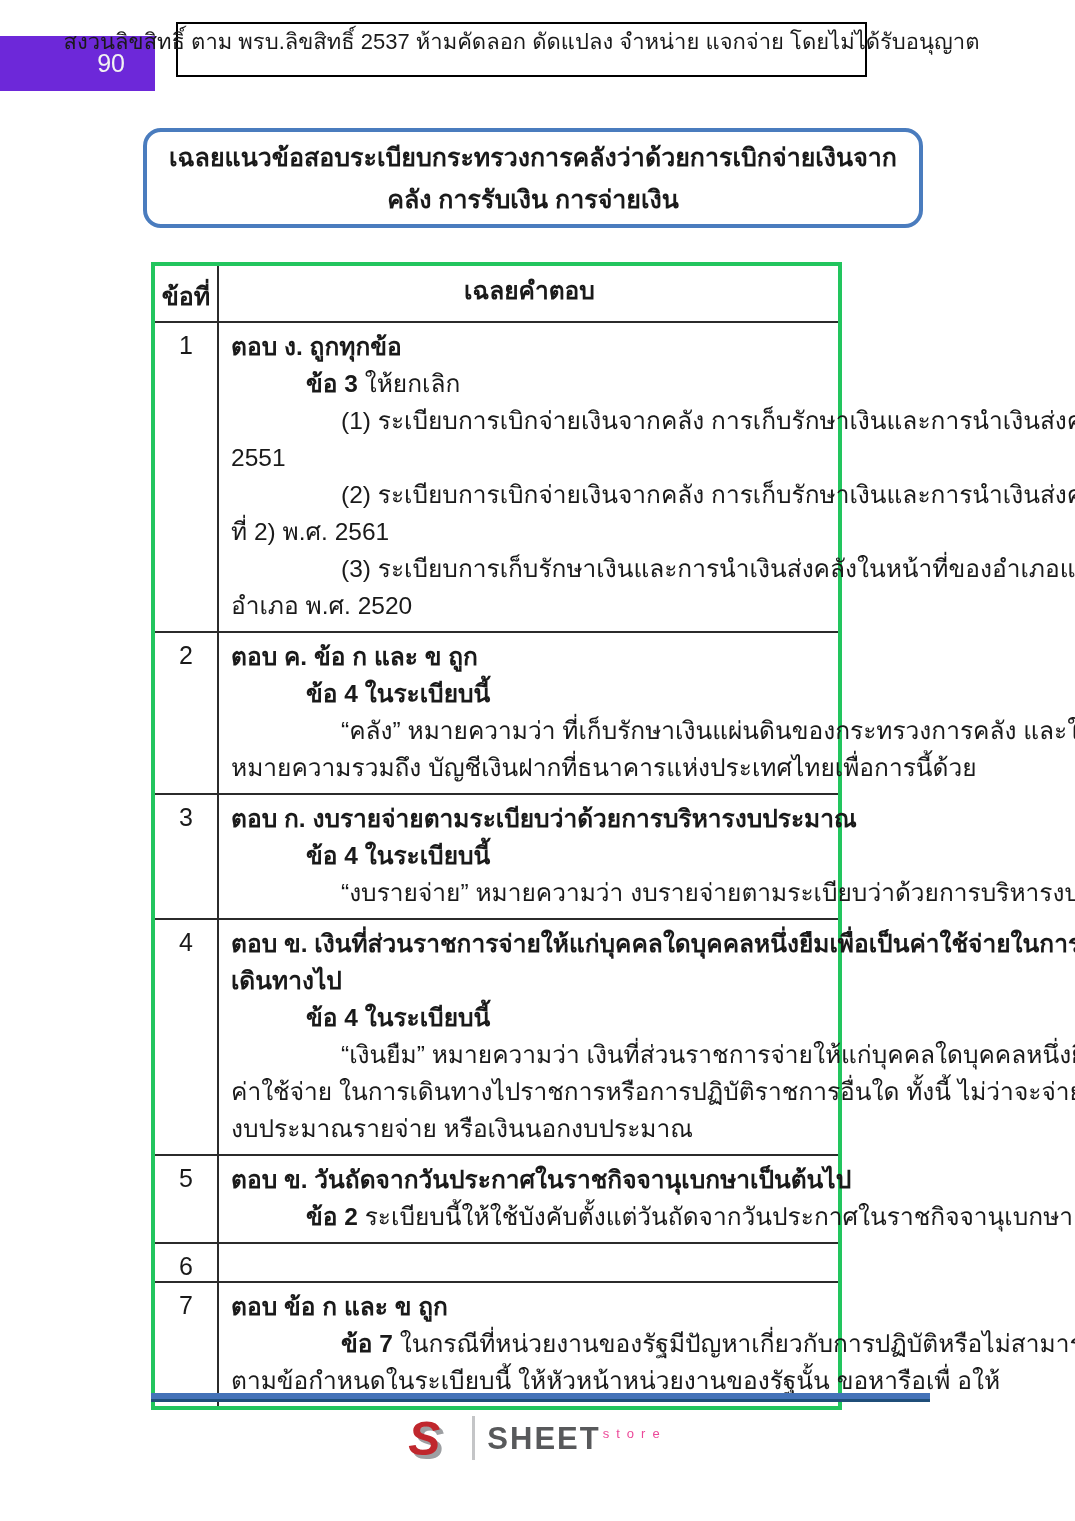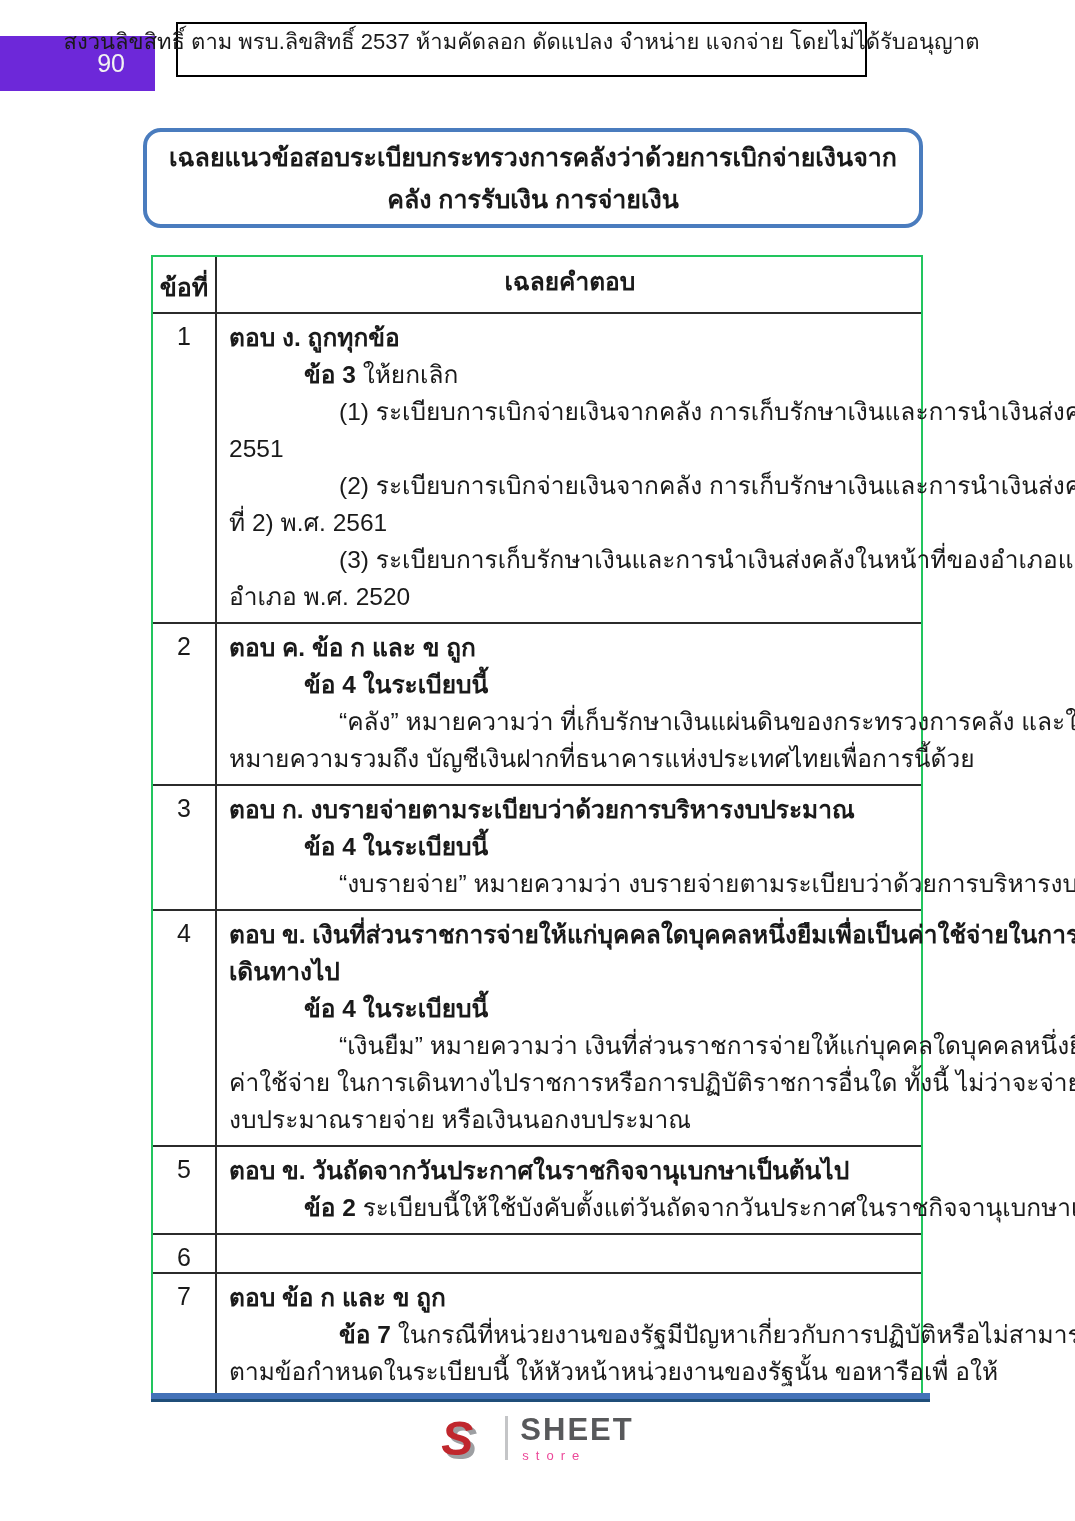--- a/index.html
+++ b/index.html
@@ -15,22 +15,22 @@
                    border:2px solid #000; display:flex; justify-content:center;
                    font-size:22px; white-space:nowrap; }
 
   
   .title-box { position:absolute; left:143px; top:128px; width:780px; height:100px;
                border:4px solid #4a7cbe; border-radius:18px;
                display:flex; flex-direction:column; justify-content:center;
                text-align:center; font-weight:700; font-size:25px; line-height:42px;align-items:center; }
 
   
-  .answers-table { position:absolute; left:151px; top:255px; width:772px;
-                   border:2px solid #22c55e; }
+  .answers-table { position:absolute; left:151px; top:262px; width:691px;
+                   border:4px solid #22c55e; }
   .t-row { display:flex; border-top:2px solid #2b2b2b; }
   .t-row:first-child { border-top:none; }
   .num-cell { width:64px; flex:0 0 64px; border-right:2px solid #2b2b2b;
               text-align:center; padding-top:8px; font-size:25px; }
   .ans-cell { flex:1; padding:5px 10px 7px 12px; font-size:24.5px; line-height:37px; }
   .header-row .num-cell, .header-row .ans-cell { font-weight:700; text-align:center; }
   .header-row { height:55px; }
   .header-row .num-cell { padding-top:10px; }
   .header-row .ans-cell { padding-top:10px; line-height:30px; }
   .line { white-space:nowrap; }
@@ -43,21 +43,21 @@
   .footer-bar { position:absolute; left:151px; top:1393px; width:779px; height:9px;
                 background:#4472b8; border-bottom:3px solid #1f4e79; }
   .logo { position:absolute; left:0; top:1408px; width:1075px; height:60px;
           display:flex; align-items:center; justify-content:center; gap:12px; }
   .logo-mark { position:relative; width:52px; height:54px; }
   .logo-s-back { position:absolute; left:4px; top:4px; font-size:48px; font-weight:800;
                  color:#9d9fa2; font-style:italic; }
   .logo-s { position:absolute; left:0; top:0; font-size:48px; font-weight:800;
             color:#c0272d; font-style:italic; }
   .logo-divider { width:3px; height:44px; background:#c4c5c7; }
-  .logo-textcol { display:flex; flex-direction:column; line-height:1; }
+  .logo-textcol { display:flex; flex-direction:row; line-height:1; }
   .logo-sheet { font-size:31px; font-weight:700; color:#58595b; letter-spacing:2px; }
   .logo-store { font-size:13px; color:#ec4899; letter-spacing:7px; margin-top:4px; padding-left:2px; }
 </style>
 </head>
 <body>
 
 <div class="page">
 
   <div class="pagenum-box">
     <span>90</span>

